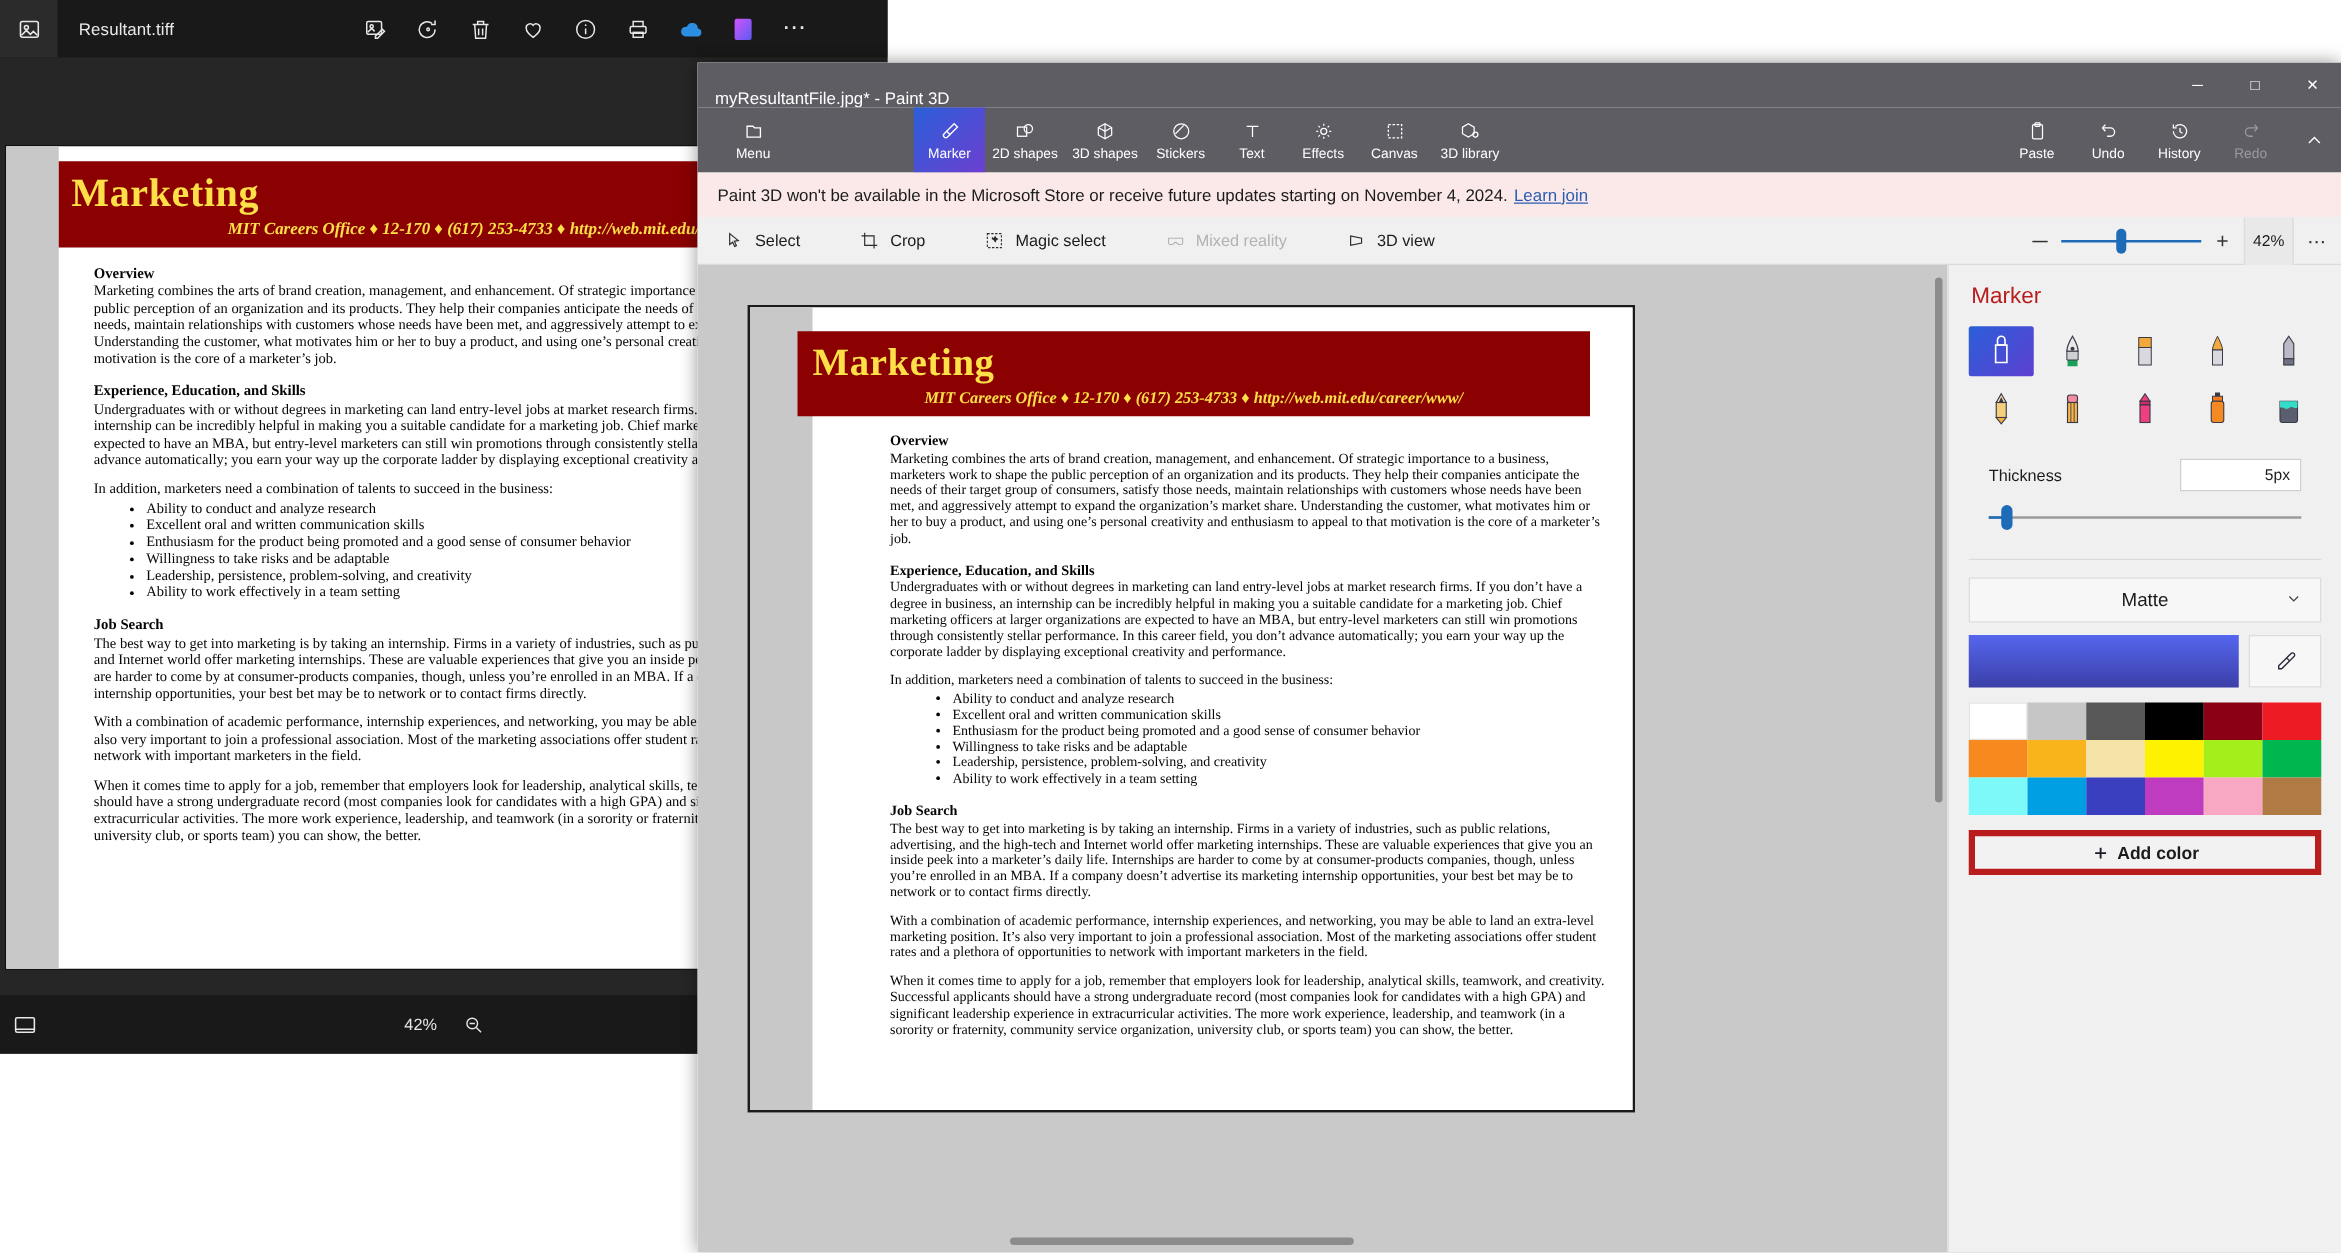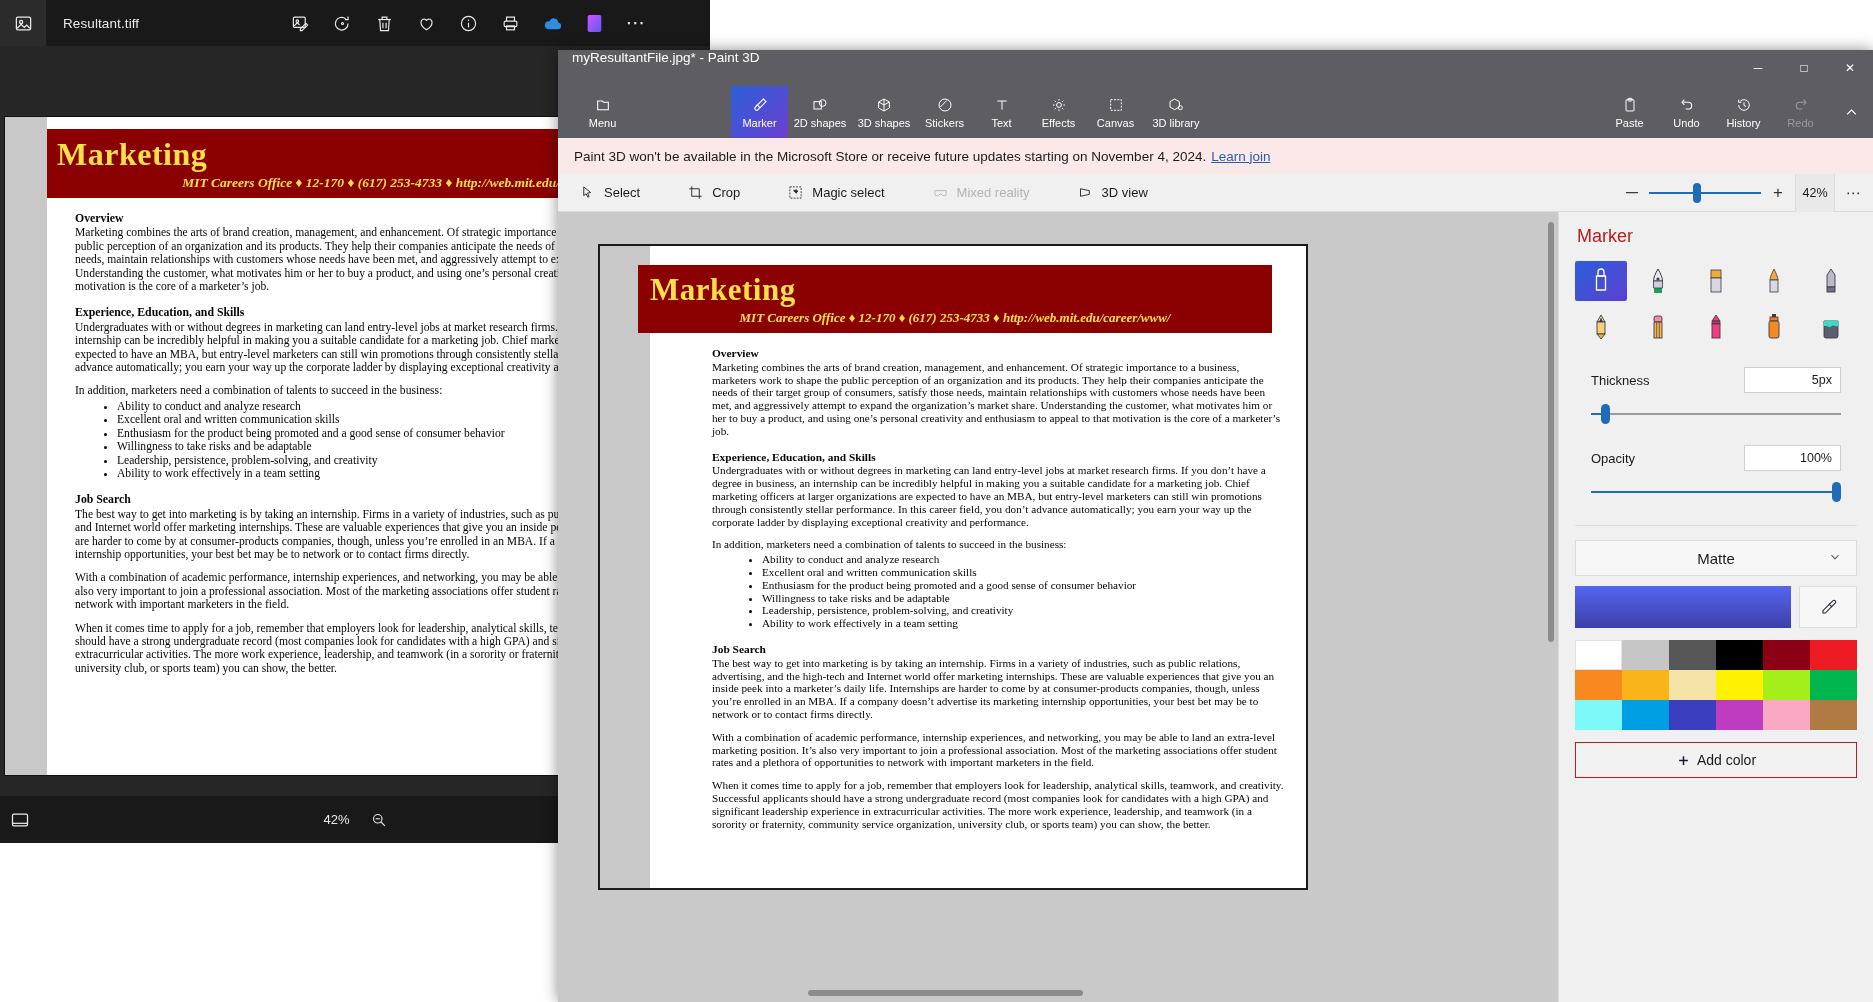--- a/index.html
+++ b/index.html
@@ -74,21 +74,21 @@
   .doc-body ul { list-style: disc; }
 
   
   .p3d-win {
     position:absolute; left: 558px; top: 50px; width: 1315px; height: 952px;
     background: #f2f2f2; box-shadow: 0 0 14px rgba(0,0,0,.45);
     overflow:hidden;
   }
   .p3d-titlebar {
     position:absolute; left:0; top:0; width:1315px; height:36px;
-    background:#5d5d63; display:flex; align-items:flex-start;
+    background:#5d5d63; display:flex; align-items:flex-end;
   }
   .p3d-title { color:#fff; font-size:13.5px; margin-left:14px; }
   .p3d-winctrl { position:absolute; right:0; top:0; height:36px; display:flex; }
   .p3d-winctrl .wb {
     width:46px; height:36px; display:flex; align-items:center; justify-content:center;
     color:#fff; font-size:12px;
   }
   .p3d-ribbon {
     position:absolute; left:0; top:36px; width:1315px; height:52px;
     background:#5d5d63; display:flex; align-items:center;
@@ -181,23 +181,23 @@
     font-size:15px; color:#1b1b1b;
   }
   .matte-select .chev { position:absolute; right:14px; color:#444; font-size:12px; }
   .color-row { display:flex; margin: 10px 16px 0 16px; gap:8px; }
   .cur-color { flex:1; height:42px; background: linear-gradient(180deg,#5566ee 0%,#3b3fa8 100%); }
   .picker-btn { width:58px; height:42px; background:#f7f7f7; border:1px solid #dcdcdc;
                 display:flex; align-items:center; justify-content:center; }
   .swatches { display:grid; grid-template-columns: repeat(6,1fr); margin: 12px 16px 0 16px; }
   .swatch { height: 30px; }
   .addcolor {
-    margin: 12px 16px 0 16px; height:36px; background:#f2f2f2; border:1px solid #b91c1c;
+    margin: 12px 16px 0 16px; height:36px; background:#f2f2f2; border:5px solid #b91c1c;
     display:flex; align-items:center; justify-content:center; gap:6px;
-    font-size:14px; color:#1b1b1b;
+    font-size:14px; color:#1b1b1b;font-weight:bold;
   }
   .ico { display:inline-flex; align-items:center; justify-content:center; }
 </style>
 </head>
 <body>
 
 <div id="root">
 
   <div class="photos-win">
     <div class="photos-titlebar">
@@ -654,31 +654,20 @@
           <span class="sec-label">Thickness</span>
           <span class="sec-valbox">5px</span>
         </div>
         <div class="sec-slider">
           <div class="track"></div>
           <div class="fill" style="width:6%"></div>
           <div class="knob" style="left:4%"></div>
         </div>
       </div>
 
-      <div class="panel-sec">
-        <div class="sec-row">
-          <span class="sec-label">Opacity</span>
-          <span class="sec-valbox">100%</span>
-        </div>
-        <div class="sec-slider">
-          <div class="track"></div>
-          <div class="fill" style="width:100%;background:#1e6bb8"></div>
-          <div class="knob" style="left:calc(100% - 9px)"></div>
-        </div>
-      </div>
 
       <div class="panel-div"></div>
 
       <div class="matte-select">
         <span>Matte</span>
         <span class="chev">
           <svg width="14" height="14" viewBox="0 0 24 24" fill="none" stroke="#444" stroke-width="1.8">
             <path d="M6 9l6 6 6-6"></path>
           </svg>
         </span>

